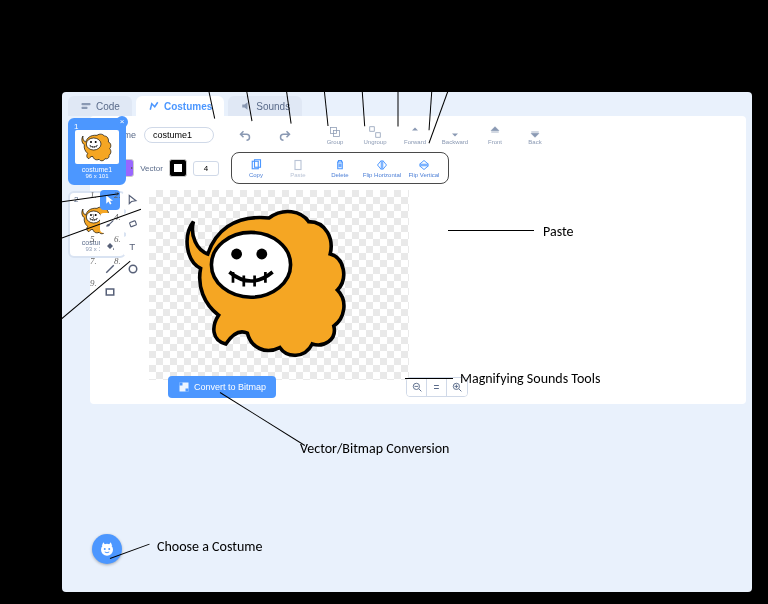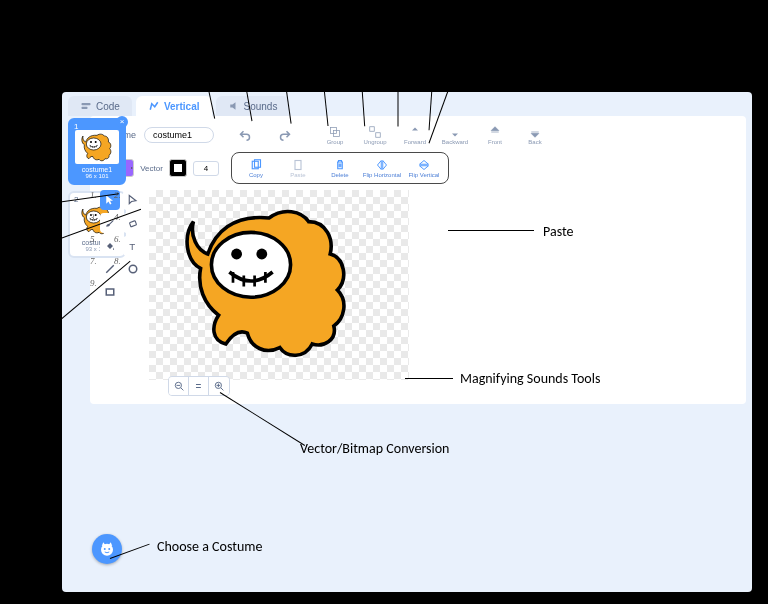--- a/index.html
+++ b/index.html
@@ -108,21 +108,21 @@
       <svg class="ico" viewBox="0 0 16 16">
           <rect x="2" y="4" width="12" height="3" rx="1" fill="#8a99b3"></rect>
           <rect x="2" y="9" width="8" height="3" rx="1" fill="#8a99b3"></rect>
         </svg>
       <span>Code</span>
     </div>
     <div class="tab active">
       <svg class="ico" viewBox="0 0 16 16">
           <path d="M3 13 L5 5 L9 9 L13 3" stroke="#4c97ff" stroke-width="2" fill="none"></path>
         </svg>
-      <span>Vertical</span>
+      <span>Costumes</span>
     </div>
     <div class="tab">
       <svg class="ico" viewBox="0 0 16 16">
           <path d="M3 6 L6 6 L10 3 L10 13 L6 10 L3 10 Z" fill="#8a99b3"></path>
         </svg>
       <span>Sounds</span>
     </div>
   </div>
 
   <div class="costume-list">
@@ -319,20 +319,28 @@
           <div class="checker"></div>
           <svg class="cat-svg" viewBox="0 0 100 90">
               <use href="#scratch-cat"></use>
             </svg>
         </div>
       </div>
     </div>
   </div>
 
   <div class="bottombar">
+    <button class="convert-btn">
+      <svg width="12" height="12" viewBox="0 0 16 16">
+          <rect x="2" y="2" width="12" height="12" fill="#fff" opacity=".9"></rect>
+          <rect x="2" y="2" width="4" height="4" fill="#4c97ff"></rect>
+          <rect x="10" y="10" width="4" height="4" fill="#4c97ff"></rect>
+        </svg>
+      <span>Convert to Bitmap</span>
+    </button>
     <div class="zoomgrp">
       <div class="zoombtn">
           <svg width="10" height="10" viewBox="0 0 16 16">
             <circle cx="7" cy="7" r="5" fill="none" stroke="#5a6b8a" stroke-width="1.5"></circle>
             <line x1="11" y1="11" x2="15" y2="15" stroke="#5a6b8a" stroke-width="1.5"></line>
             <line x1="4" y1="7" x2="10" y2="7" stroke="#5a6b8a" stroke-width="1.5"></line>
           </svg>
         </div>
       <div class="zoombtn">=</div>
       <div class="zoombtn">

